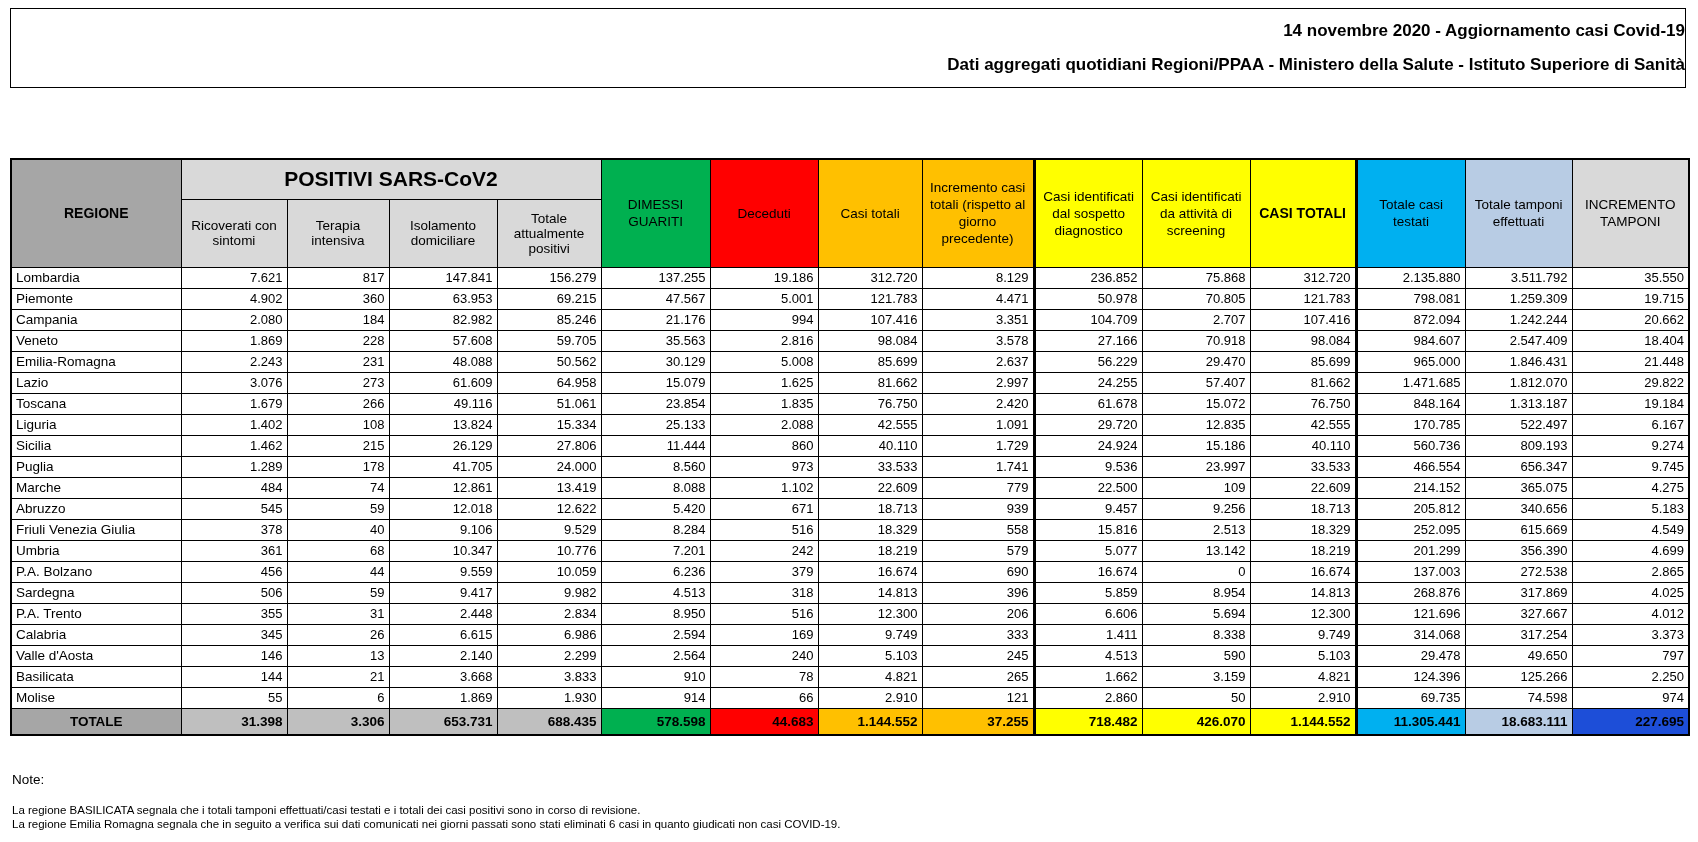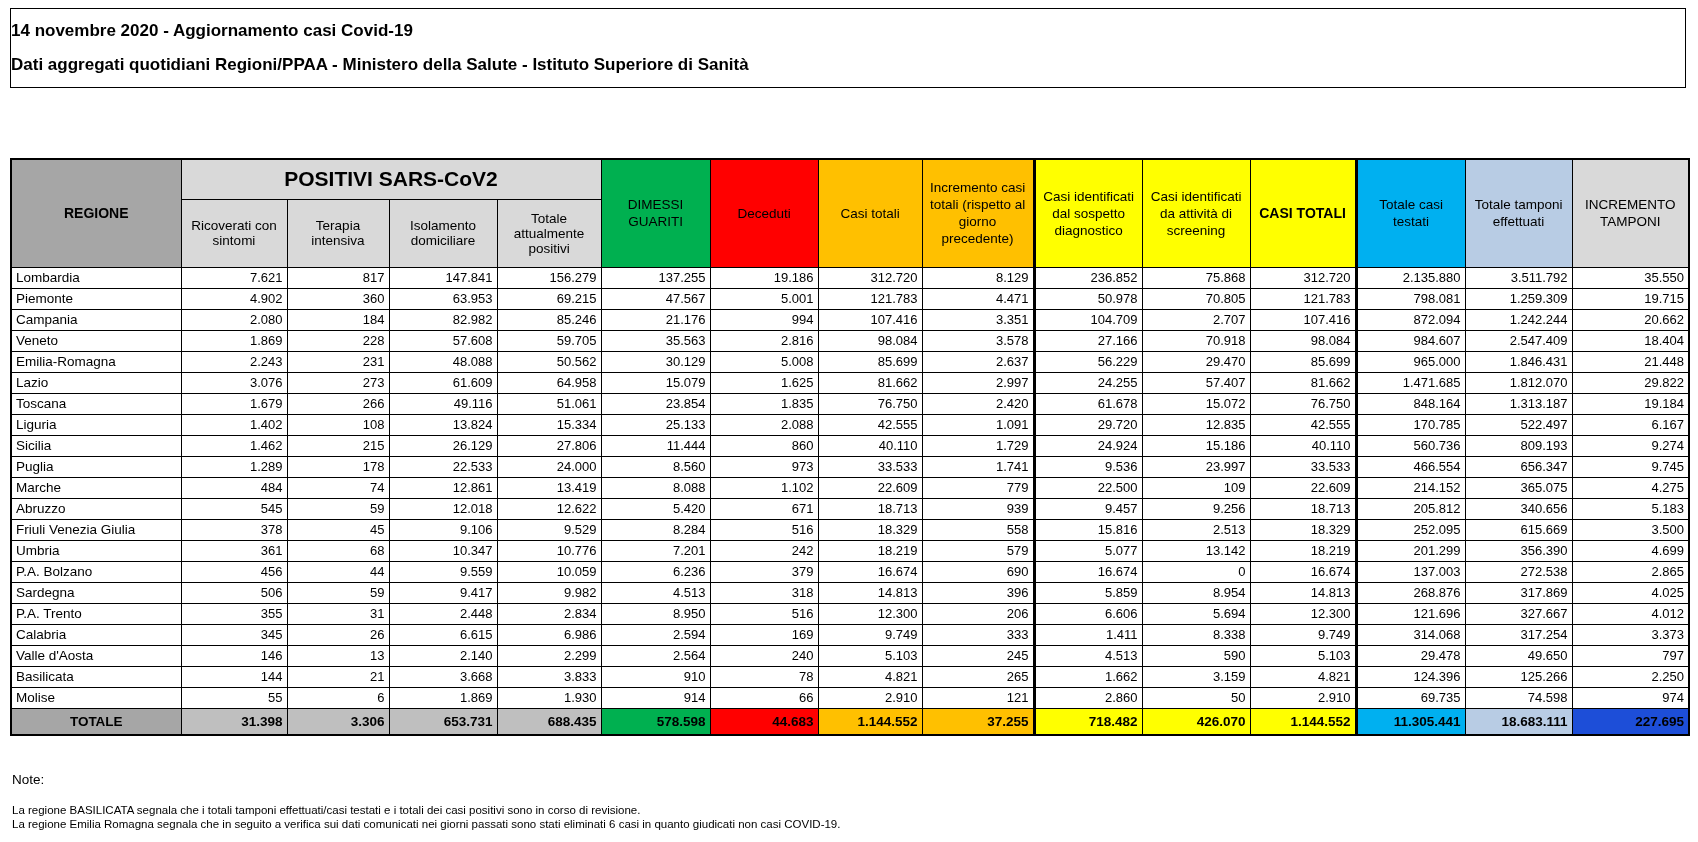--- a/index.html
+++ b/index.html
@@ -12,21 +12,21 @@
     position: relative;
   }
   #title-box {
     position: absolute;
     left: 10px; top: 8px;
     width: 1676px; height: 80px;
     border: 1px solid #000;
     display: flex;
     flex-direction: column;
     justify-content: center;
-    align-items: flex-start;
+    align-items: flex-end;
     gap: 14px;
     box-sizing: border-box;
   }
   #title-box .tline {
     font-size: 17px;
     font-weight: 600;
     text-align: center;
     white-space: nowrap;
   }
   #main-table {
@@ -303,21 +303,21 @@
         <td class="num">15.186</td>
         <td class="num">40.110</td>
         <td class="num thickL">560.736</td>
         <td class="num">809.193</td>
         <td class="num">9.274</td>
       </tr>
       <tr class="data-row">
         <td class="region">Puglia</td>
         <td class="num">1.289</td>
         <td class="num">178</td>
-        <td class="num">22.533</td>
+        <td class="num">41.705</td>
         <td class="num">24.000</td>
         <td class="num">8.560</td>
         <td class="num">973</td>
         <td class="num">33.533</td>
         <td class="num">1.741</td>
         <td class="num thickL">9.536</td>
         <td class="num">23.997</td>
         <td class="num">33.533</td>
         <td class="num thickL">466.554</td>
         <td class="num">656.347</td>
@@ -353,33 +353,33 @@
         <td class="num thickL">9.457</td>
         <td class="num">9.256</td>
         <td class="num">18.713</td>
         <td class="num thickL">205.812</td>
         <td class="num">340.656</td>
         <td class="num">5.183</td>
       </tr>
       <tr class="data-row">
         <td class="region">Friuli Venezia Giulia</td>
         <td class="num">378</td>
-        <td class="num">45</td>
+        <td class="num">40</td>
         <td class="num">9.106</td>
         <td class="num">9.529</td>
         <td class="num">8.284</td>
         <td class="num">516</td>
         <td class="num">18.329</td>
         <td class="num">558</td>
         <td class="num thickL">15.816</td>
         <td class="num">2.513</td>
         <td class="num">18.329</td>
         <td class="num thickL">252.095</td>
         <td class="num">615.669</td>
-        <td class="num">3.500</td>
+        <td class="num">4.549</td>
       </tr>
       <tr class="data-row">
         <td class="region">Umbria</td>
         <td class="num">361</td>
         <td class="num">68</td>
         <td class="num">10.347</td>
         <td class="num">10.776</td>
         <td class="num">7.201</td>
         <td class="num">242</td>
         <td class="num">18.219</td>

